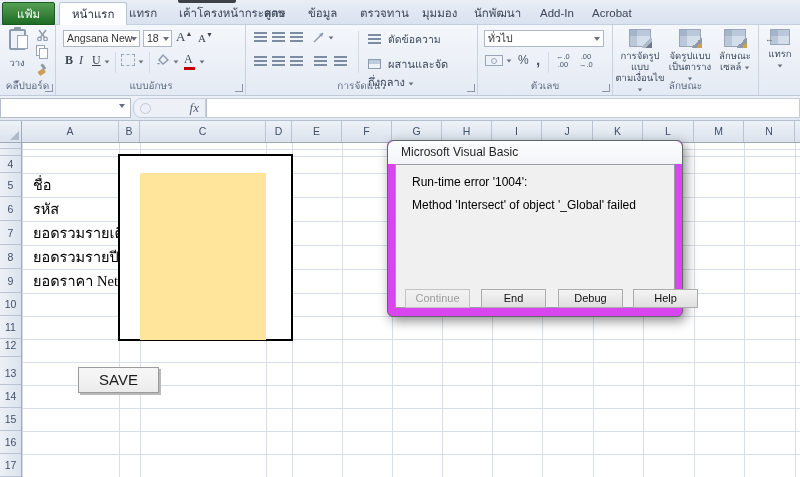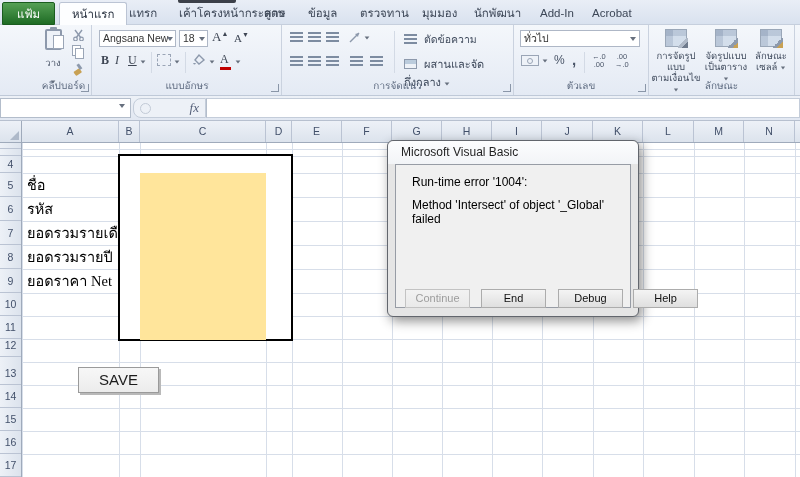--- a/index.html
+++ b/index.html
@@ -15,21 +15,21 @@
   .tab { position:absolute; top:2px; height:23px; line-height:23px; padding:0 12px;
     font-size:11.5px; color:#3d4757; cursor:default; white-space:nowrap; }
   .tab.file { background:linear-gradient(#55a055,#1e6b24); color:#fff;
     border-radius:2px 2px 0 0; border:1px solid #1a5c1f; padding:0 14px; }
   .tab.active { background:#FDFEFF; border:1px solid #BBC4D4; border-bottom:none;
     border-radius:2.5px 2.5px 0 0; color:#2b3442; }
 
   
   #ribbon { position:absolute; left:0; top:25px; width:800px; height:71px;
     background:linear-gradient(#F4F7FB,#E4EAF4); border-bottom:1px solid #BFC9D8; }
-  .rgroup { position:absolute; top:0; height:70px; border-right:1px solid #CAD2DF;margin-left:36px; }
+  .rgroup { position:absolute; top:0; height:70px; border-right:1px solid #CAD2DF; }
   .rgroup-label { position:absolute; bottom:2px; left:0; right:0; text-align:center;
     font-size:10px; color:#5e6b80; }
   .launcher { position:absolute; right:2px; bottom:3px; width:8px; height:8px;
     border-right:1px solid #8a96a8; border-bottom:1px solid #8a96a8; }
   .combo { position:absolute; background:#fff; border:1px solid #AEB7C6; height:17px;
     font-size:10.5px; color:#333; line-height:15px; padding:0 3px; }
   .combo .arr { position:absolute; right:1px; top:5px; }
   .arr { width:0; height:0; border-left:3px solid transparent; border-right:3px solid transparent;
     border-top:4px solid #67707e; display:inline-block; }
   .mini-icon { position:absolute; width:13px; height:11px; }
@@ -70,34 +70,34 @@
   #corner:after { content:""; position:absolute; right:2px; bottom:2px; width:0; height:0;
     border-left:9px solid transparent; border-bottom:9px solid #AEB9C9; }
   #rowheads { position:absolute; left:0; top:143px; width:22px; height:334px;
     background:linear-gradient(90deg,#EDF1F7,#DCE3ED); border-right:1px solid #9FAABB; }
   .row-h { position:absolute; left:0; width:21px; text-align:center;
     font-size:10.5px; color:#42506a; border-bottom:1px solid #BAC3D3; }
   #gridarea { position:absolute; left:0; top:143px; width:800px; height:334px; }
   .gl-v { position:absolute; top:0; height:334px; width:1px; background:#D7DEE9; }
   .gl-h { position:absolute; left:22px; right:0; height:1px; background:#D7DEE9; }
   .cell-label { position:absolute; font-family:"Liberation Serif", serif;
-    font-size:14.5px; color:#000; padding-left:3px; white-space:nowrap; }
+    font-size:14.5px; color:#000; padding-left:9px; white-space:nowrap; }
 
   #input-box { position:absolute; left:118px; top:11px; width:175px; height:187px;
     background:#fff; border:2px solid #000; }
   #highlight { position:absolute; left:140px; top:30px; width:126px; height:167px; }
 
   #save-btn { position:absolute; left:78px; top:224px; width:81px; height:26px;
     background:linear-gradient(#F7F7F7,#ECECEC); border:1px solid #9a9a9a;
     box-shadow:2px 2px 0 #b9b9b9; font-size:15px; color:#1c1c1c;
     text-align:center; line-height:24px; }
 
   
-  #vb-dialog { position:absolute; left:387px; top:140px; width:252px; height:177px;
-    background:#e5e5e5; border:1px solid #62666d; border-radius:6px;
+  #vb-dialog { position:absolute; left:387px; top:140px; width:296px; height:177px;
+    background:#d946ef; border:1px solid #62666d; border-radius:6px;
     box-shadow:3px 4px 12px rgba(0,0,0,.45); z-index:50; }
   #vb-title { position:absolute; left:0; top:0; right:0; height:23px;
     background:linear-gradient(#FCFDFE,#F2F4F7); border-radius:6px 6px 0 0;
     font-size:12px; color:#1f1f1f; line-height:23px; padding-left:13px; }
   #vb-panel { position:absolute; left:7px; top:23px; right:7px; bottom:8px;
     background:#F0F0F0; border:1px solid #979CA5; }
   .vb-msg { position:absolute; left:16px; font-size:12px; color:#000; }
   .vb-btn { position:absolute; top:124px; height:19px; width:65px;
     background:linear-gradient(#F4F4F4,#DFDFDF); border:1px solid #ACACAC;
     font-size:11px; color:#111; text-align:center; line-height:17px; }

